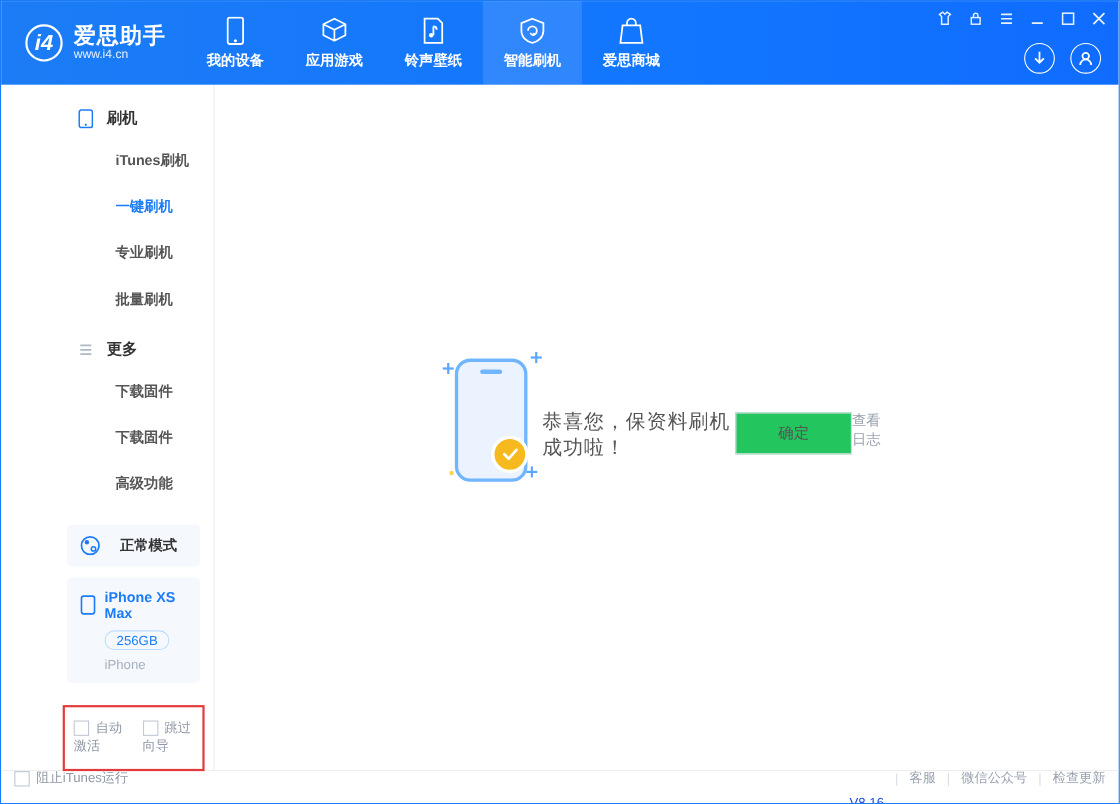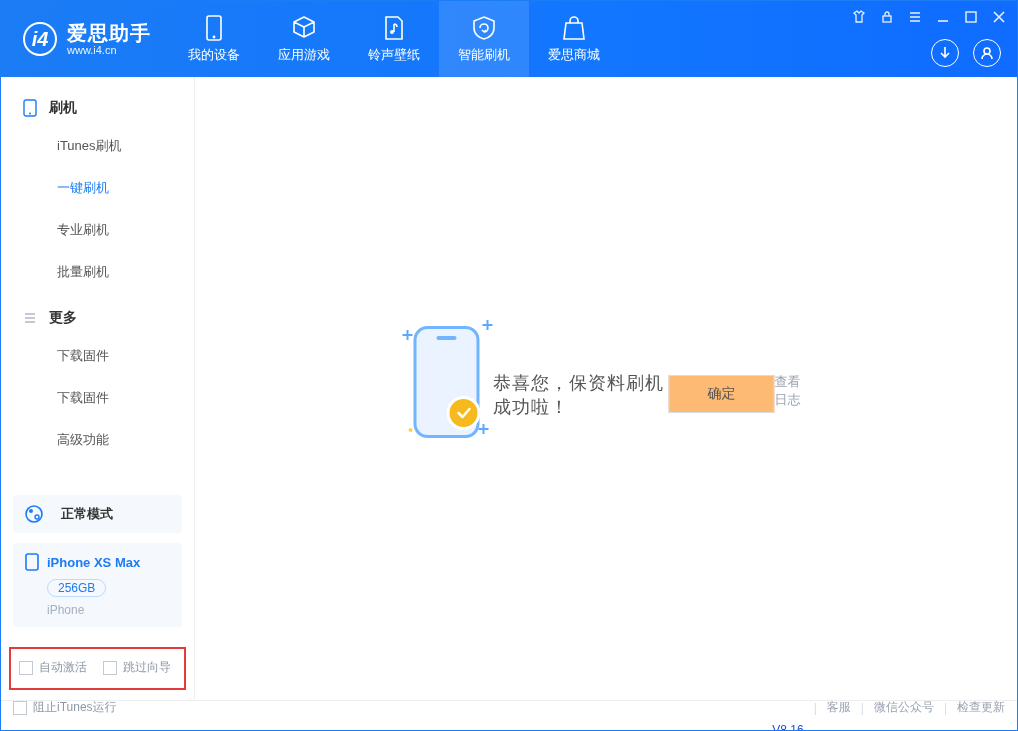--- a/index.html
+++ b/index.html
@@ -17,48 +17,48 @@
 .logo-area { display: flex; align-items: center; padding: 0 18px 0 22px; }
 .logo-circle {
   width: 34px; height: 34px; border-radius: 50%;
   border: 2.5px solid #fff; display: flex; align-items: center; justify-content: center;
   font-weight: bold; font-size: 20px; font-style: italic; color:#fff;
   margin-right: 10px;
 }
 .logo-text .title { font-size: 20px; font-weight: 700; line-height: 22px; letter-spacing: 1px; }
 .logo-text .subtitle { font-size: 11px; opacity: 0.9; }
 
-.nav { display: flex; align-items: stretch; }
+.nav { display: flex; align-items: stretch; font-weight: bold; }
 .nav-item {
   width: 90px; display: flex; flex-direction: column; align-items: center; justify-content: center;
   font-size: 13px; color: #ffffff; cursor: pointer; position: relative;
 }
 .nav-item .nav-icon { width: 26px; height: 26px; margin-bottom: 5px; display:flex; align-items:center; justify-content:center; }
 .nav-item.active { background: rgba(255,255,255,0.12); }
 
 .title-buttons { position: absolute; top: 8px; right: 10px; display: flex; gap: 12px; }
 .title-btn { width: 16px; height: 16px; display:flex; align-items:center; justify-content:center; cursor:pointer; opacity:0.9; }
 
 .header-right { position: absolute; right: 16px; bottom: 10px; display: flex; gap: 14px; }
 .circle-btn { width: 28px; height: 28px; border: 1.6px solid #ffffff; border-radius: 50%; display:flex; align-items:center; justify-content:center; cursor:pointer; }
 
 
 .body { display: flex; height: calc(731px - 76px - 30px - 2px); }
 
 
-.sidebar { width: 194px; border-right: 1px solid #eee; display: flex; flex-direction: column; }
+.sidebar { width: 194px; border-right: 1px solid #eee; display: flex; flex-direction: column; padding-left: 48px; }
 .side-scroll { padding-top: 14px; flex: 1; }
 .side-group { margin-bottom: 8px; }
 .side-group-h {
   display: flex; align-items: center; gap: 12px;
   font-size: 14px; color: #333; font-weight: 700;
   padding: 8px 0 8px 22px;
 }
 .side-item {
-  font-size: 13px; color: #555; padding: 12px 0 12px 56px; cursor: pointer;
+  font-size: 13px; color: #555; padding: 12px 0 12px 56px; cursor: pointer; font-weight: bold;
 }
 .side-item.selected { color: #1b7cf5; }
 
 .side-mode {
   margin: 8px 12px 10px 12px; background: #f5f8fc; border-radius: 4px;
   padding: 10px 12px; display:flex; align-items:center; gap:18px; font-size:13px; color:#333; font-weight:600;
 }
 .side-device {
   margin: 0 12px 10px 12px; background: #f5f8fc; border-radius: 4px;
   padding: 10px 12px; font-size: 13px;
@@ -98,21 +98,21 @@
 .star::before{ left:4px; top:0; width:2px; height:10px; }
 .star::after{ top:4px; left:0; width:10px; height:2px; }
 .star.s1{left:2px; top:18px}
 .star.s2{right:0px; top:8px}
 .star.s3{right:4px; bottom:18px}
 .dot{ position:absolute; width:4px; height:4px; border-radius:50%; background:#ffd24d; }
 .dot.d1{left:8px; bottom:20px}
 
 .success-text { font-size: 18px; color:#555; margin-top: 26px; letter-spacing:1px; }
 .ok-btn {
-  margin-top: 24px; width: 148px; height: 38px; border:1px solid #d7dde5; background:#fdba74;
+  margin-top: 24px; width: 148px; height: 38px; border:1px solid #d7dde5; background:#22c55e;
   font-size: 14px; color:#555; cursor:pointer;
 }
 .view-log { margin-top: 18px; font-size: 13px; color:#9aa3b1; cursor:pointer; }
 
 
 .status-bar {
   height: 14px; border-top:1px solid #eee; display:flex; align-items:center;
   font-size: 12px; color:#9aa3b1; padding: 0 12px;
 }
 .status-left { display:flex; align-items:center; gap:8px; flex:1; }

